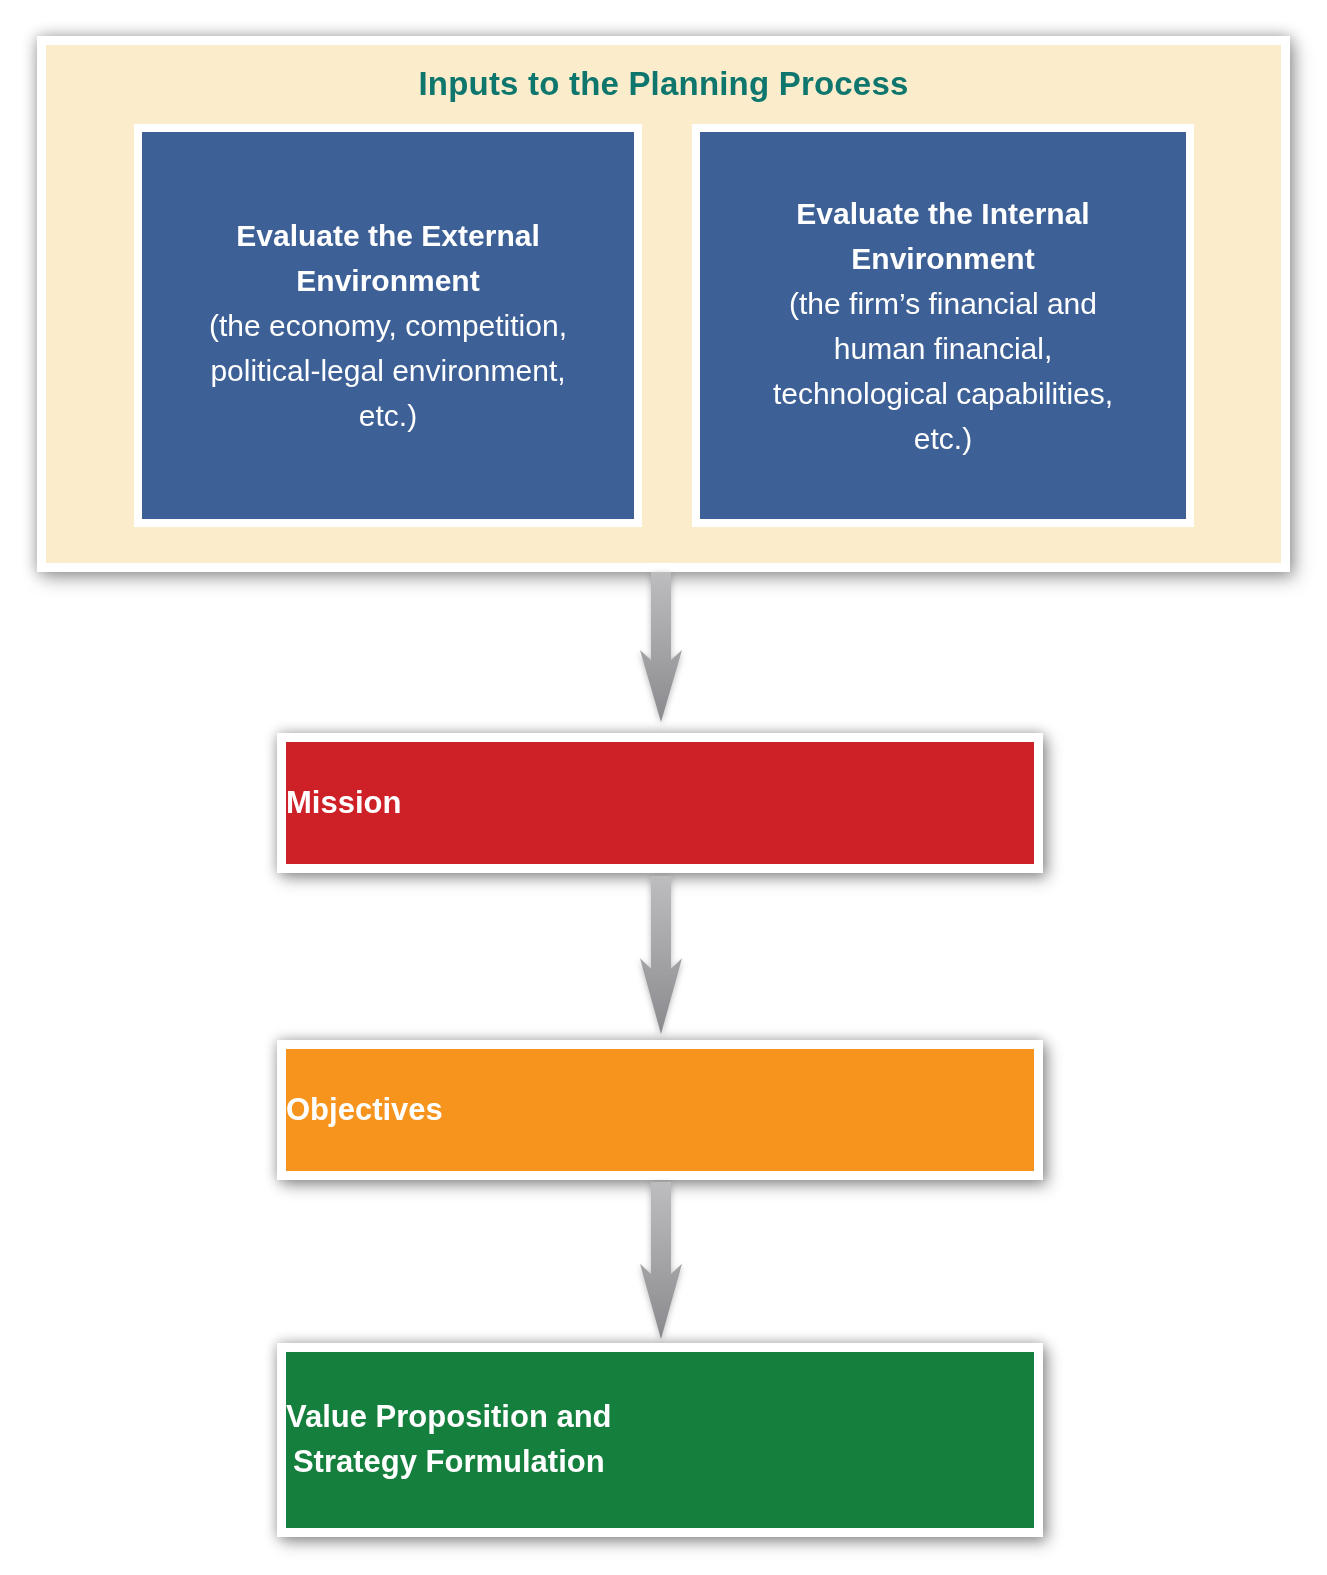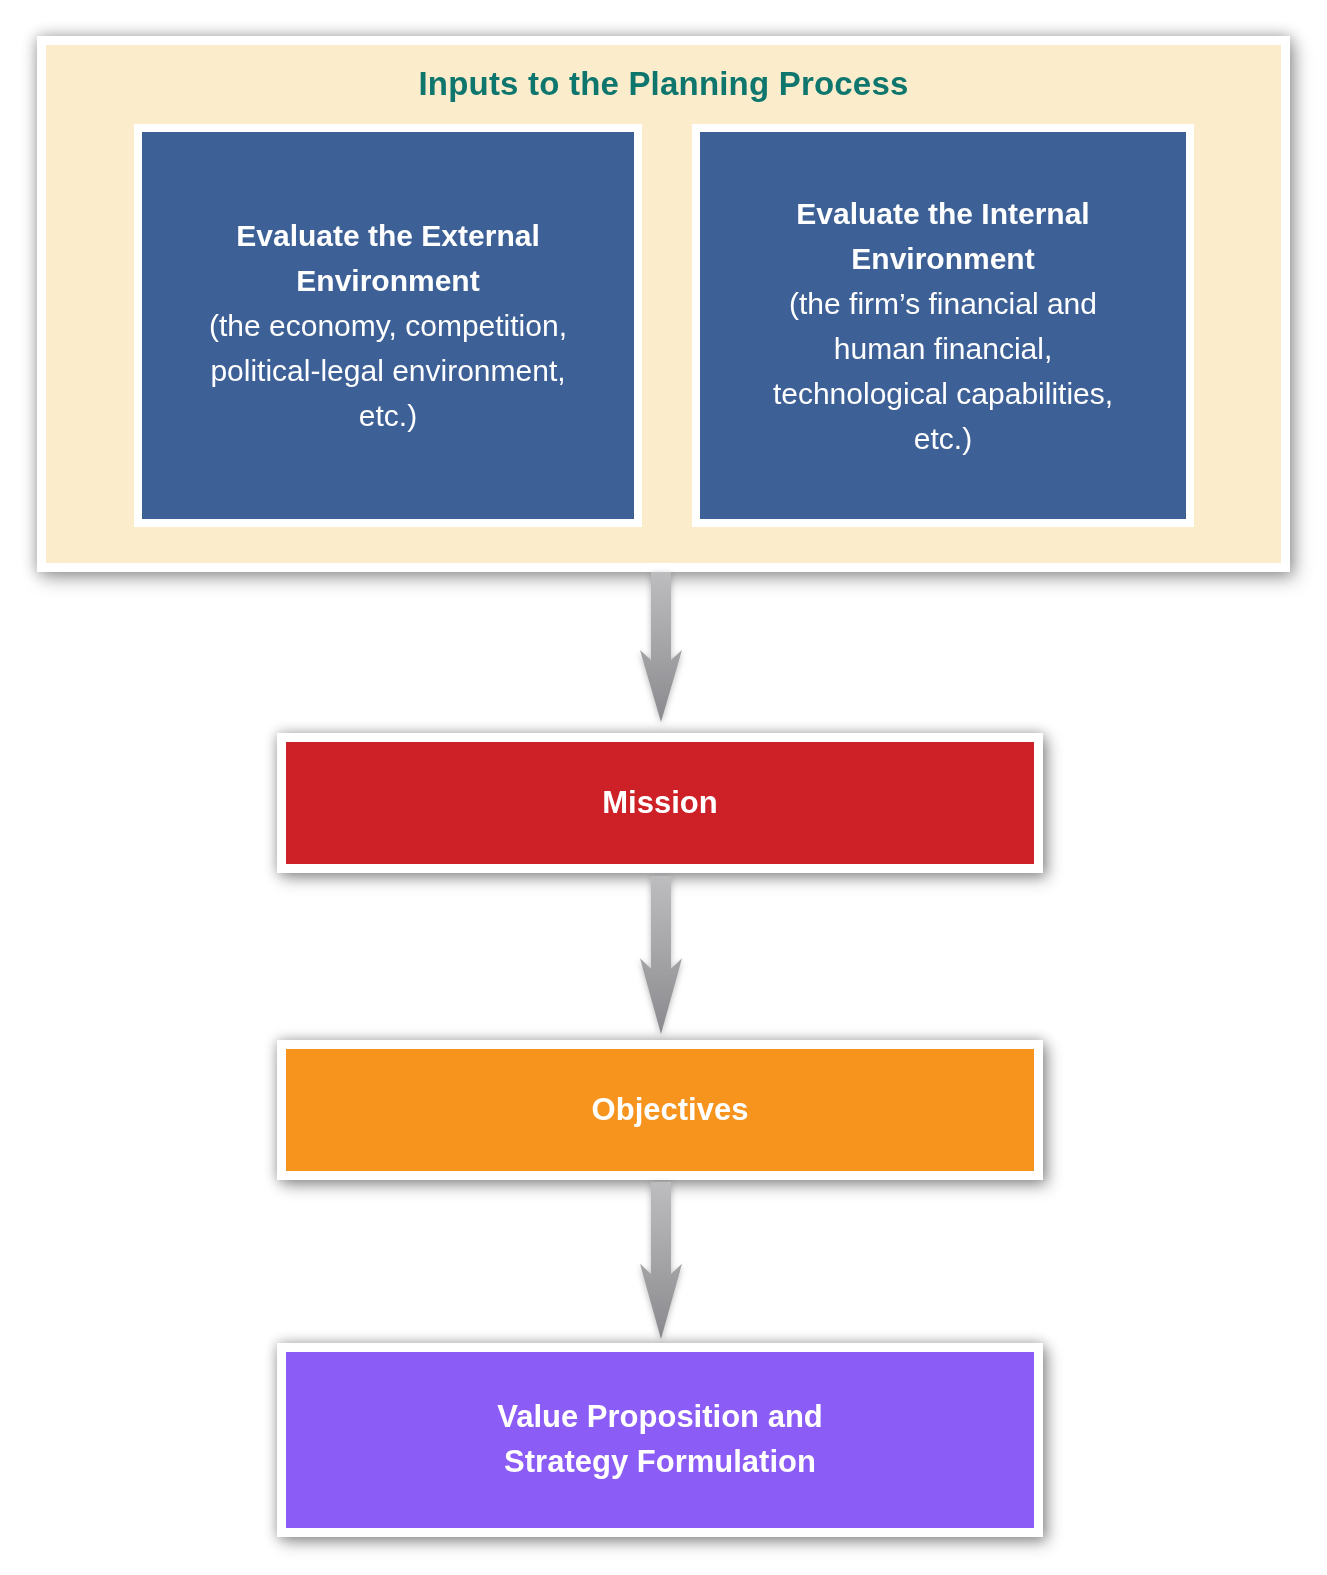--- a/index.html
+++ b/index.html
@@ -49,21 +49,21 @@
   .arrow.a1{top:572px;height:150px;}
   .arrow.a2{top:876px;height:158px;}
   .arrow.a3{top:1182px;height:157px;}
 
   
   .stage{
     position:absolute;
     left:277px;width:766px;
     border:9px solid #ffffff;
     box-sizing:border-box;
-    display:flex;align-items:center;justify-content:center;
+    display:flex;align-items:center;
     color:#ffffff;font-weight:bold;font-size:31px;
     text-align:center;line-height:1.45;
     box-shadow:0 0 12px rgba(0,0,0,.30), 5px 6px 15px rgba(0,0,0,.32);
   }
   .stage.mission{top:733px;height:140px;}
   .stage.objectives{top:1040px;height:140px;}
   .stage.value{top:1343px;height:194px;}
   .stage-line{display:block;}
 </style>
 </head>
@@ -105,28 +105,28 @@
   </svg>
 
   <div class="stage mission" style="background: rgb(206, 33, 39);">
     <span class="stage-line">Mission</span>
   </div>
 
   <svg class="arrow a2" viewBox="0 0 44 150" preserveAspectRatio="none">
     <polygon points="12,0 12,88 1,78 22,150 43,78 32,88 32,0" fill="url(#arrowGrad)"></polygon>
   </svg>
 
-  <div class="stage objectives" style="background: rgb(246, 148, 30); padding-left: 20px;">
+  <div class="stage objectives" style="background: rgb(246, 148, 30);">
     <span class="stage-line">Objectives</span>
   </div>
 
   <svg class="arrow a3" viewBox="0 0 44 150" preserveAspectRatio="none">
     <polygon points="12,0 12,88 1,78 22,150 43,78 32,88 32,0" fill="url(#arrowGrad)"></polygon>
   </svg>
 
-  <div class="stage value" style="background: #8b5cf6;">
+  <div class="stage value" style="background: #15803d;">
     <div>
       <span class="stage-line">Value Proposition and</span>
       <span class="stage-line">Strategy Formulation</span>
     </div>
   </div>
 
 </div>
 
 </body></html>

